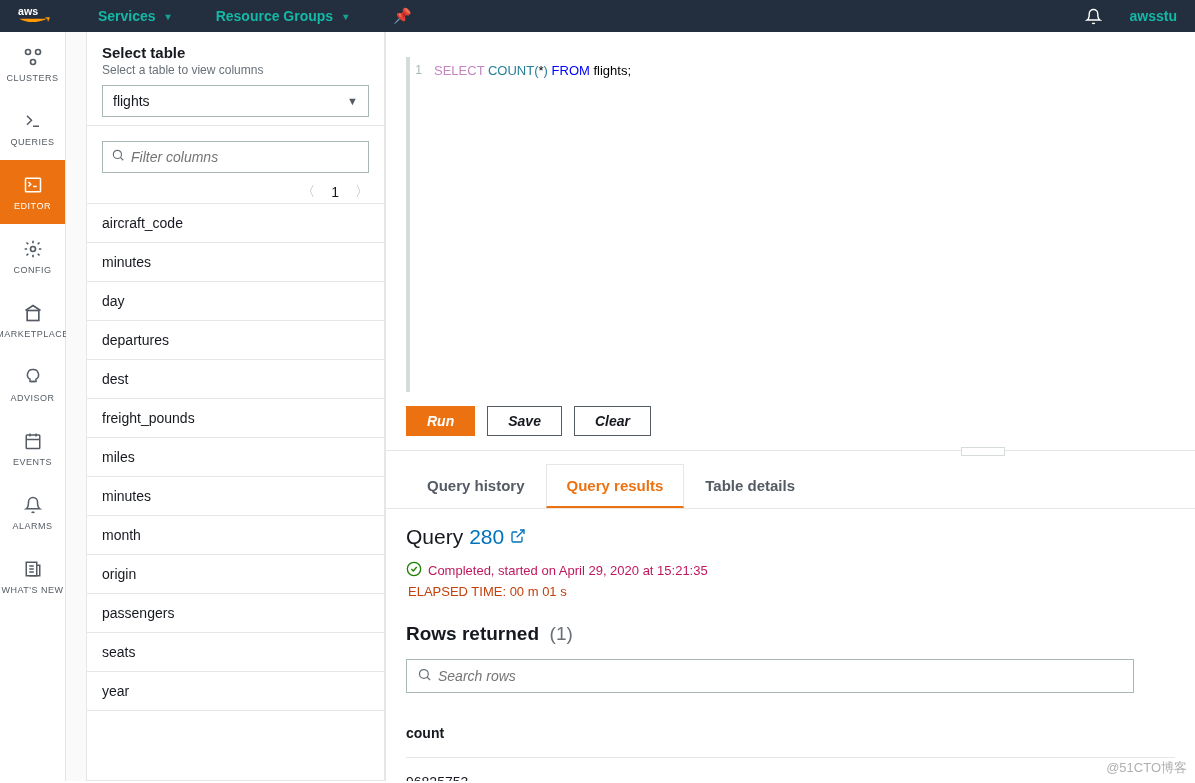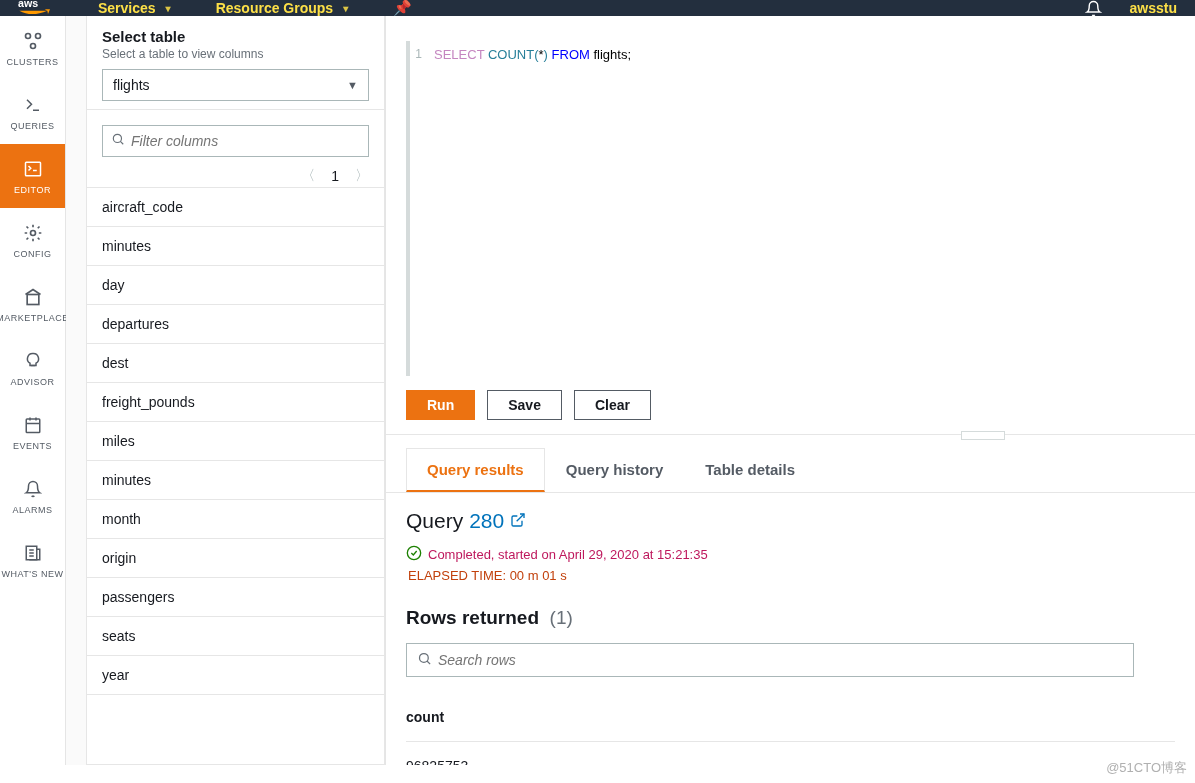--- a/index.html
+++ b/index.html
@@ -1,19 +1,19 @@
 <!DOCTYPE html>
 <html><head>
 <meta charset="utf-8">
 <style>
 * { box-sizing: border-box; margin: 0; padding: 0; font-family: "Amazon Ember", "Helvetica Neue", Arial, sans-serif; }
 body { width: 1195px; height: 783px; overflow: hidden; background: #fff; }
 
 
-.top-nav { height: 16px; background: #232f3e; display: flex; align-items: center; color: #fde047; padding: 0 18px; }
+.top-nav { height: 32px; background: #232f3e; display: flex; align-items: center; color: #14b8a6; padding: 0 18px; }
 .aws-logo { display: flex; align-items: center; margin-right: 40px; }
 .aws-logo svg { width: 40px; height: 24px; }
 .nav-item { display: flex; align-items: center; font-size: 14px; font-weight: 600; margin-right: 45px; cursor: pointer; }
 .nav-chevron { margin-left: 10px; font-size: 10px; opacity: 0.85; }
 .star-icon { font-size: 15px; opacity: 0.9; }
 .nav-spacer { flex: 1; }
 .bell-icon { margin-right: 28px; display: flex; align-items: center; }
 .nav-user { font-size: 14px; font-weight: 600; }
 
 
@@ -50,21 +50,21 @@
 .code-line { display: flex; }
 .gutter { width: 18px; text-align: right; color: #aab7b8; padding-right: 6px; font-size: 12px; }
 .code-text { padding-left: 6px; }
 .kw-select { color: #c586c0; }
 .kw-count { color: #267f99; }
 .kw-paren { color: #267f99; }
 .kw-from { color: #0000ff; }
 
 
 .btn-row { padding: 14px 20px; display: flex; gap: 12px; }
-.btn { height: 30px; padding: 0 20px; font-size: 14px; font-weight: 700; border: 1px solid #545b64; background: #fff; cursor: pointer; display: inline-flex; align-items: center; color: #16191f; }
+.btn { height: 30px; padding: 0 20px; font-size: 14px; font-weight: 700; border: 1px solid #545b64; background: #fff; cursor: pointer; display: inline-flex; align-items: center; color: #16191f; font-style: italic; }
 .btn.primary { background: #ec7211; border-color: #ec7211; color: #fff; }
 
 
 .divider { height: 14px; position: relative; border-top: 1px solid #e6e6e6; }
 .divider::after { content: ""; position: absolute; right: 190px; top: -4px; width: 42px; height: 7px; border: 1px solid #d5dbdb; background: #fff; }
 
 
 .tabs { display: flex; border-bottom: 1px solid #e6e6e6; padding-left: 20px; }
 .tab { padding: 12px 20px; font-size: 15px; font-weight: 600; color: #545b64; cursor: pointer; border: 1px solid transparent; border-bottom: 2px solid transparent; }
 .tab.active { color: #ec7211; border: 1px solid #e6e6e6; border-bottom: 2px solid #ec7211; background: #fff; }
@@ -263,22 +263,22 @@
 
     <div class="btn-row">
       <button class="btn primary">Run</button>
       <button class="btn">Save</button>
       <button class="btn">Clear</button>
     </div>
 
     <div class="divider"></div>
 
     <div class="tabs">
+      <div class="tab">Query history</div>
       <div class="tab active">Query results</div>
-      <div class="tab">Query history</div>
       <div class="tab">Table details</div>
     </div>
 
     <div class="results">
       <div class="q-title">
         <span>Query</span>
         <span class="qid">280</span>
         <span class="ext">
           <svg width="16" height="16" viewBox="0 0 24 24" fill="none" stroke="#0073bb" stroke-width="2">
               <path d="M18 13v6a2 2 0 0 1-2 2H5a2 2 0 0 1-2-2V8a2 2 0 0 1 2-2h6"></path>

